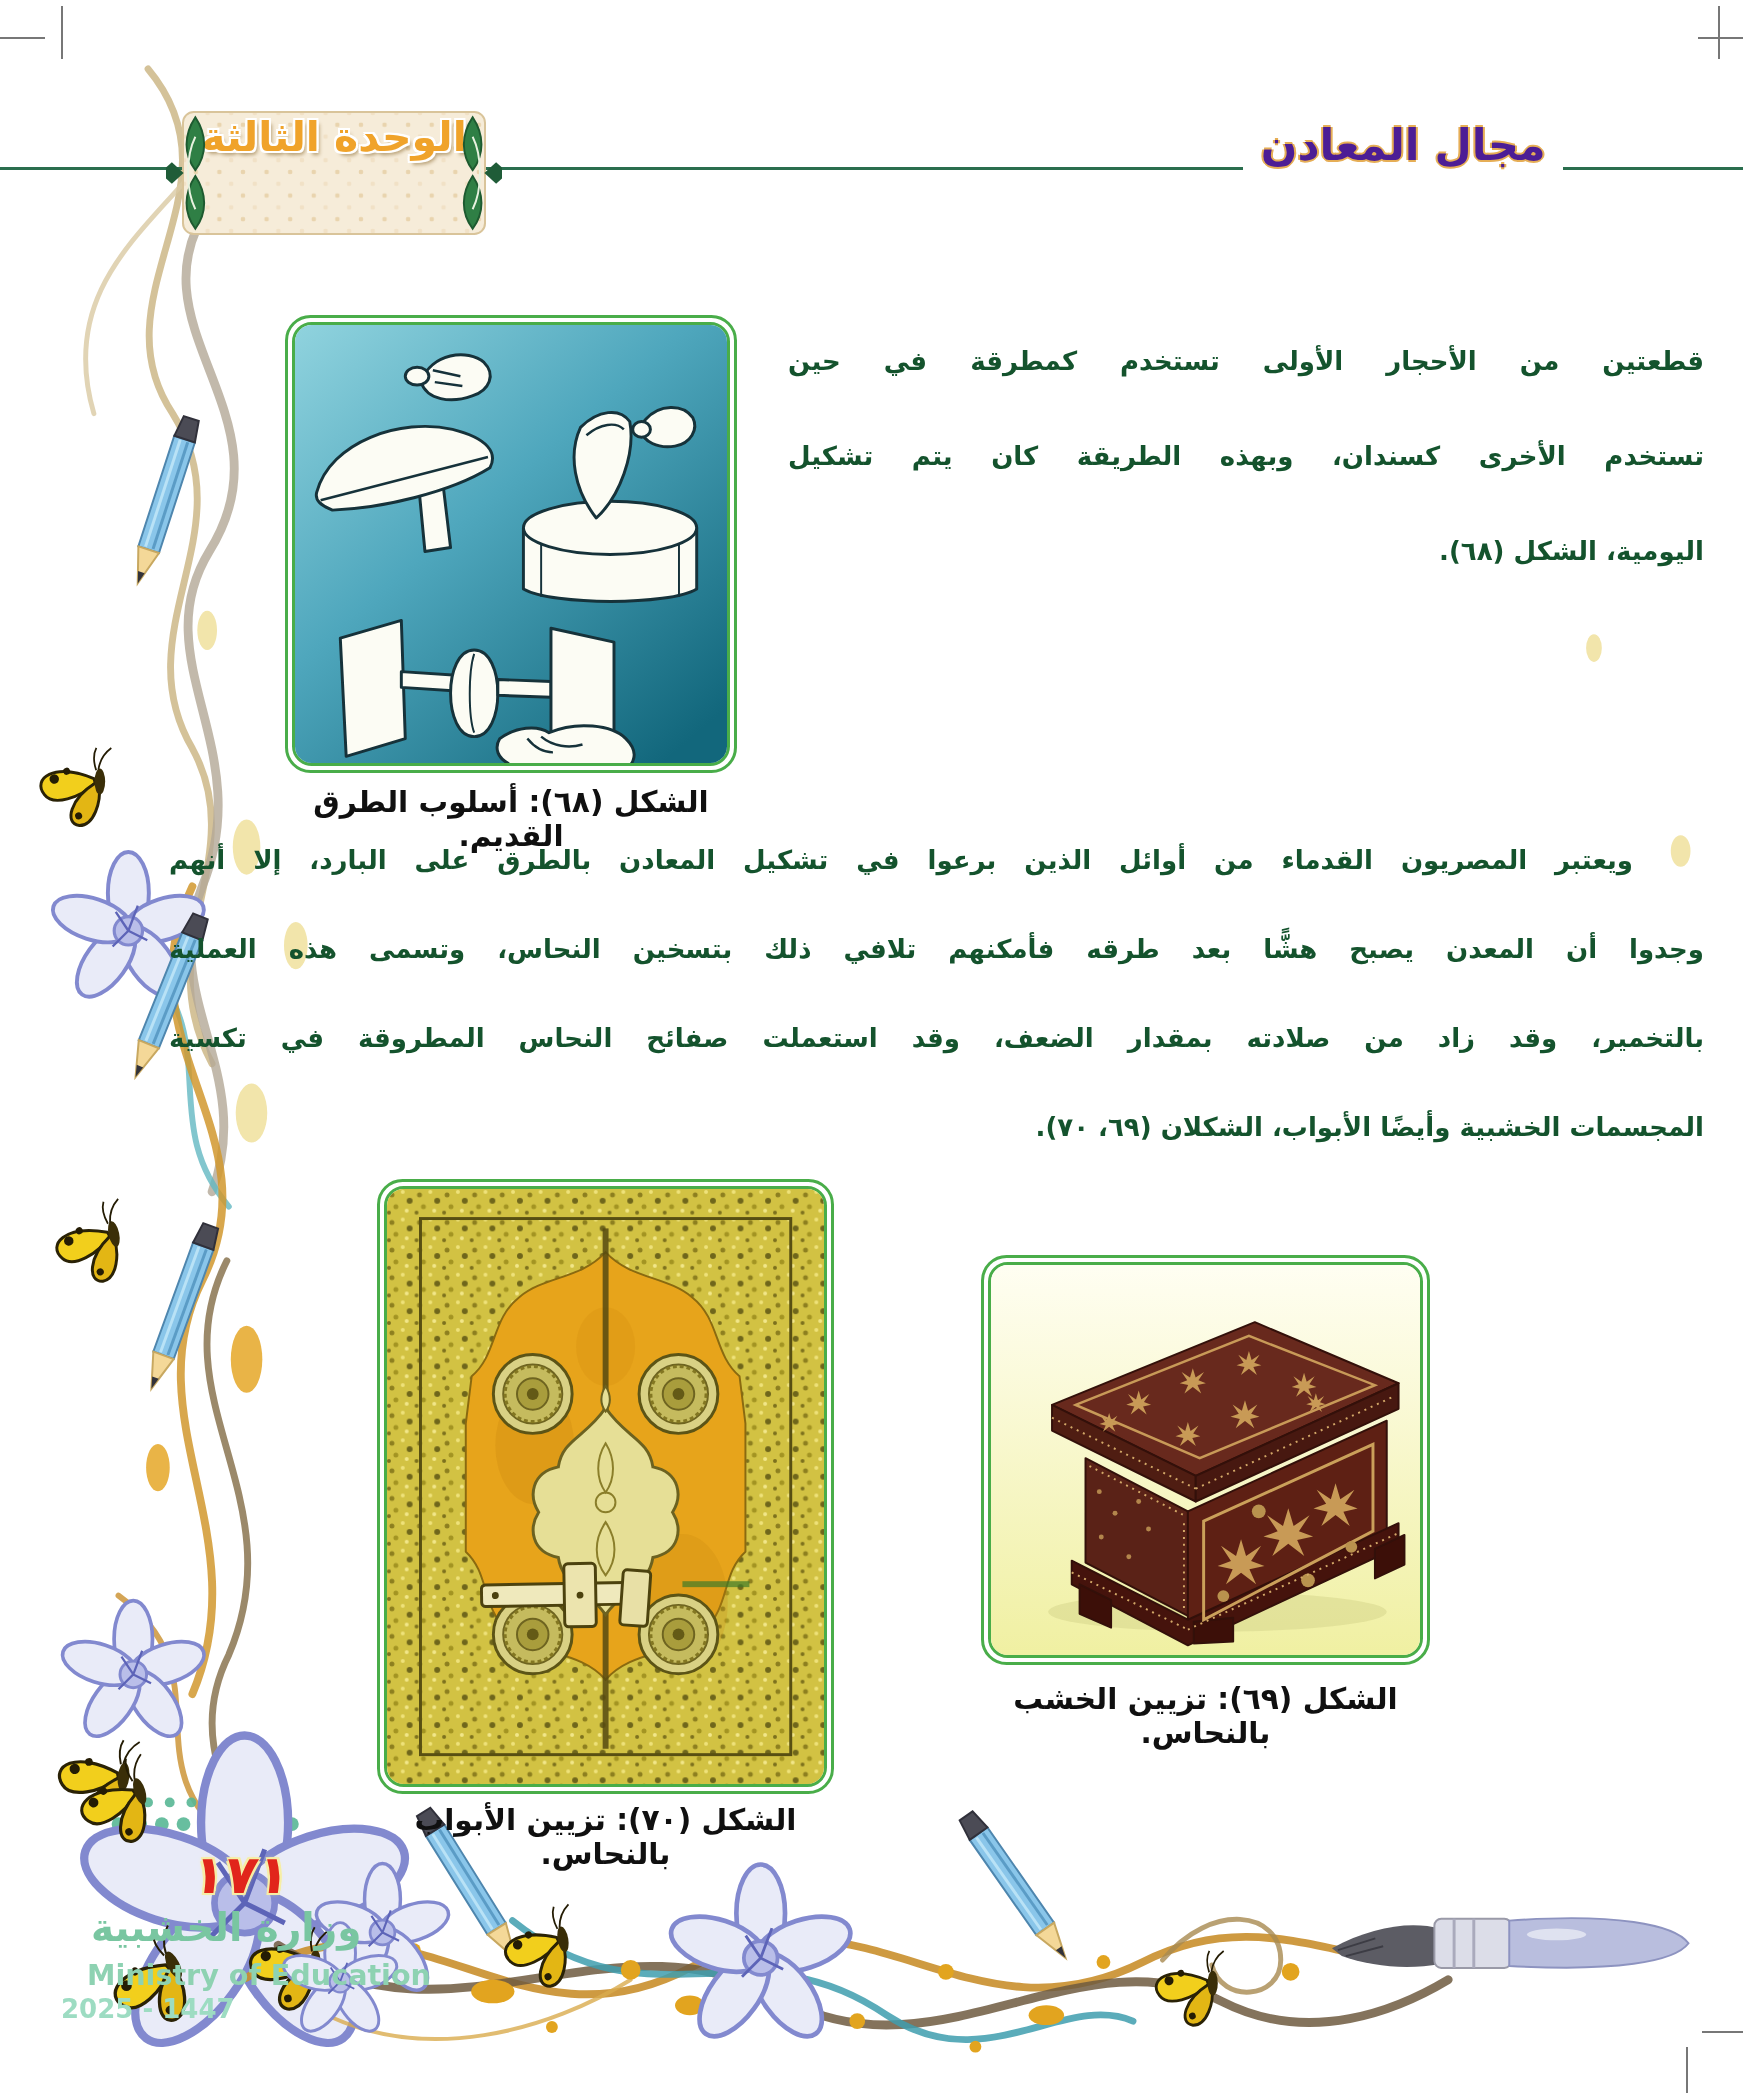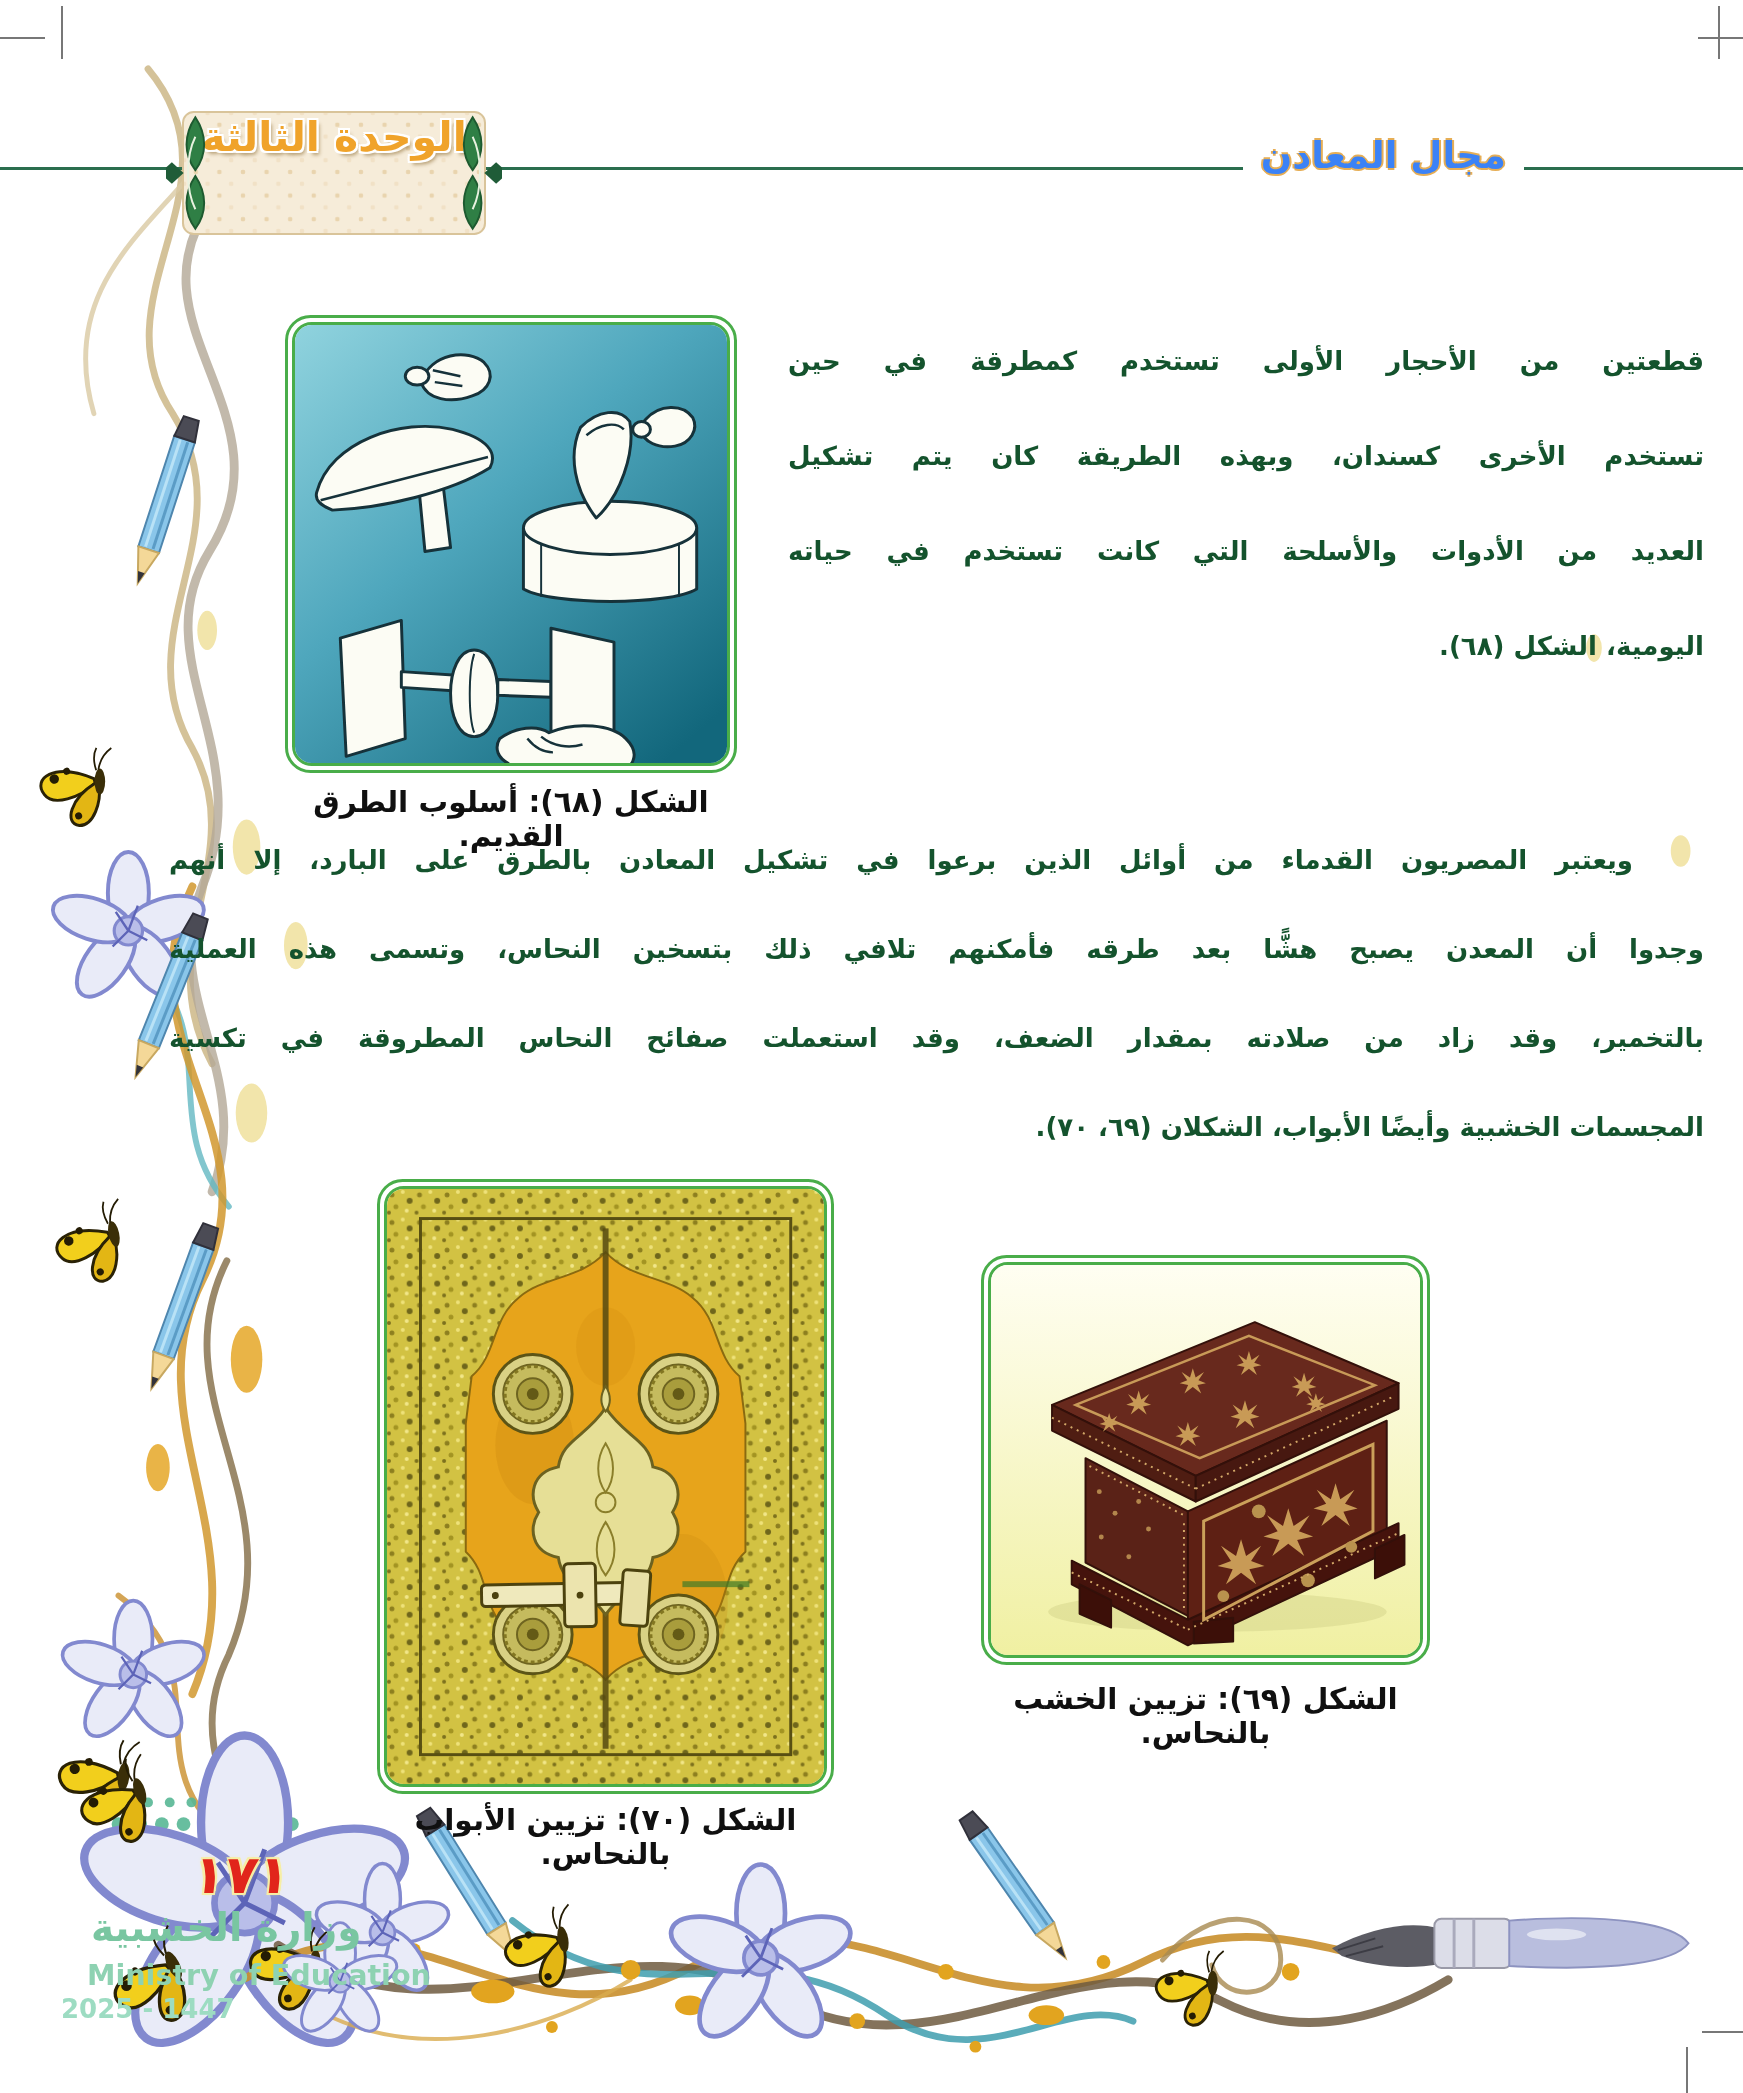--- a/index.html
+++ b/index.html
@@ -10,22 +10,22 @@
   
   #hline{position:absolute;left:0;top:167px;width:1744px;height:3px;background:#2a6e4e;z-index:1;}
   #cartouche{position:absolute;left:182px;top:111px;width:300px;height:120px;z-index:2;
     background-color:#f6ecd9;
     background-image:radial-gradient(#e9d4ae 2px,transparent 2.6px),radial-gradient(#f1e1c6 2px,transparent 2.6px);
     background-size:23.6px 23.6px,23.6px 23.6px;background-position:0 0,11.8px 11.8px;
     border:2px solid #d9c49a;border-radius:11.8px;display:flex;align-items:flex-start;justify-content:center;}
   #unit-label{font-size:41px;font-weight:bold;color:#f0a32a;letter-spacing:1px;
     text-shadow:2px 0 0 #fff,-2px 0 0 #fff,0 2px 0 #fff,0 -2px 0 #fff,2px 2px 0 #fff,-2px -2px 0 #fff,2px -2px 0 #fff,-2px 2px 0 #fff,3px 3.9px 3.9px rgba(110,70,0,.45);}
   .endorn{position:absolute;top:-5.9px;width:45px;height:132px;}
-  #section-label{position:absolute;left:1243px;top:134px;z-index:2;background:#ffffff;padding:0 17.7px;
-    font-size:37px;font-weight:bold;color:#3b82f6;direction:rtl;
+  #section-label{position:absolute;left:1243px;top:120px;z-index:2;background:#ffffff;padding:0 17.7px;
+    font-size:43px;font-weight:bold;color:#4c1d95;direction:rtl;
     text-shadow:2px 0 0 #e6ae56,-2px 0 0 #e6ae56,0 2px 0 #e6ae56,0 -2px 0 #e6ae56;}
   
   .fig{position:absolute;background:#ffffff;border:3px solid #49ad49;border-radius:25.6px;padding:3.9px;box-sizing:border-box;z-index:2;}
   .fig-inner{width:100%;height:100%;border:3px solid #49ad49;border-radius:19.7px;overflow:hidden;box-sizing:border-box;}
   .fig-inner svg{display:block;width:100%;height:100%;}
   .cap{position:absolute;text-align:center;font-weight:bold;font-size:29.6px;color:#101010;direction:rtl;z-index:2;}
   #intro{position:absolute;left:788px;top:313px;width:916px;z-index:2;}
   #intro .row{height:95px;display:flex;align-items:center;}
   #body-par{position:absolute;left:169px;top:845px;width:1535px;z-index:2;}
   #body-par .row{height:89px;display:flex;align-items:flex-start;}
@@ -260,23 +260,20 @@
     </div>
   </div>
   <div class="cap" style="left:285px;top:785px;width:452px;">الشكل (٦٨): أسلوب الطرق القديم.</div>
 
   <div id="intro">
     <div class="row">
         <span class="jl">قطعتين من الأحجار الأولى تستخدم كمطرقة في حين</span>
       </div>
     <div class="row">
         <span class="jl">تستخدم الأخرى كسندان، وبهذه الطريقة كان يتم تشكيل</span>
-      </div>
-    <div class="row">
-        <span class="jl">العديد من الأدوات والأسلحة التي كانت تستخدم في حياته</span>
       </div>
     <div class="row">
         <span class="jl last">اليومية، الشكل (٦٨).</span>
       </div>
   </div>
 
   <div id="body-par">
     <div class="row">
         <span class="jl indent">ويعتبر المصريون القدماء من أوائل الذين برعوا في تشكيل المعادن بالطرق على البارد، إلا أنهم</span>
       </div>

